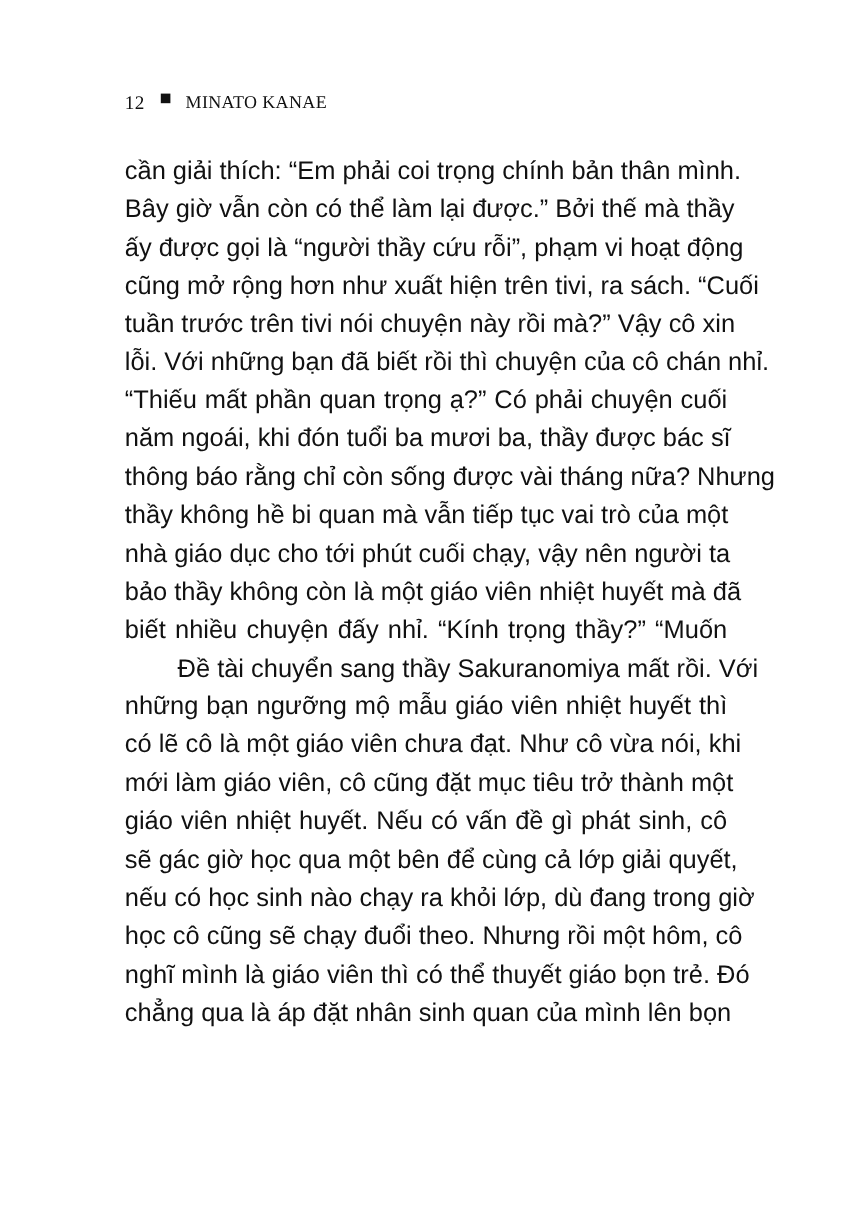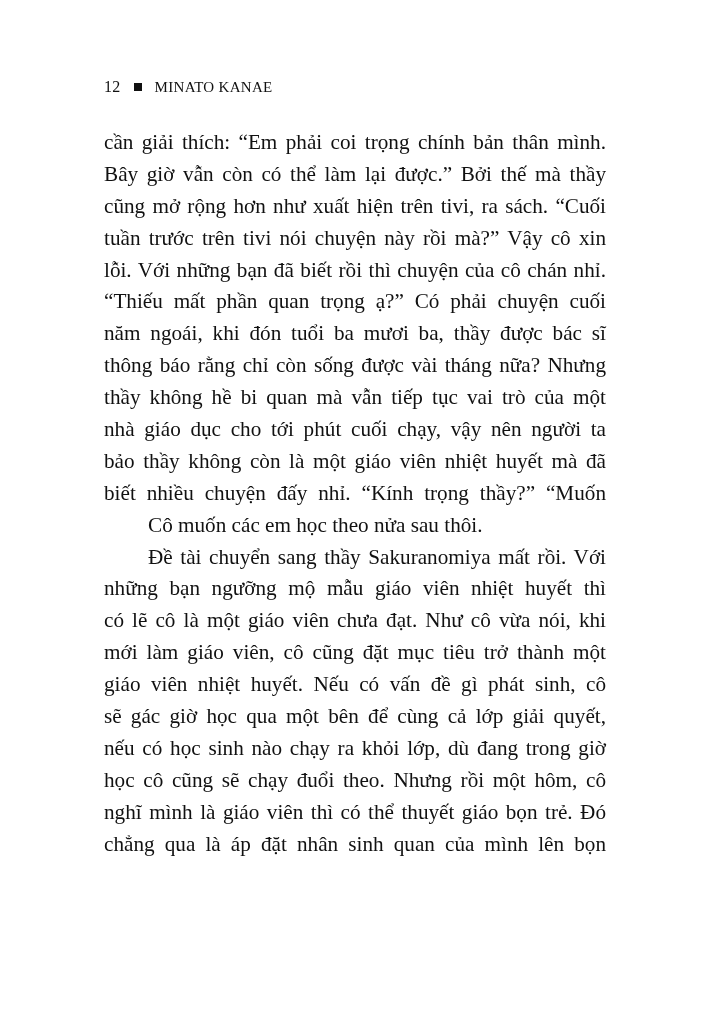--- a/index.html
+++ b/index.html
@@ -7,30 +7,30 @@
       width: 705px; height: 1024px; background: #ffffff;
       position: relative; overflow: hidden;
       font-family: "DejaVu Serif", "Liberation Serif", serif;
       color: #111;
     }
     .page { position: absolute; left: 0; top: 0; width: 705px; height: 1024px; }
     .running-head {
       position: absolute; left: 104px; top: 78px;
       font-family: "Liberation Serif", serif;
       font-size: 15px; letter-spacing: 0.3px; color: #111;
-      display: flex; align-items: center;
+      display: flex; align-items: flex-start;
     }
     .running-head .num { font-size: 16px; }
     .running-head .sq {
       display: inline-block; width: 8px; height: 8px; background: #111;
       margin: 0 13px 0 13px;
     }
     .body-text {
       position: absolute; left: 104px; top: 127px; width: 502px;
-      font-family: Liberation Serif, serif;
+      font-family: Liberation Sans, sans-serif;
       font-size: 21.2px;
     }
     .line {
       height: 31.9px; line-height: 31.9px;
       white-space: nowrap;
       text-align: justify; text-align-last: justify;
     }
     .line.last { text-align-last: left; }
     .line.indent { padding-left: 44px; }
   </style>
@@ -40,31 +40,31 @@
 <div class="page">
   <div class="running-head">
     <span class="num">12</span>
     <span class="sq"></span>
     <span>MINATO KANAE</span>
   </div>
 
   <div class="body-text">
     <div class="line">cần giải thích: “Em phải coi trọng chính bản thân mình.</div>
     <div class="line">Bây giờ vẫn còn có thể làm lại được.” Bởi thế mà thầy</div>
+    <div class="line">ấy được gọi là “người thầy cứu rỗi”, phạm vi hoạt động</div>
     <div class="line">cũng mở rộng hơn như xuất hiện trên tivi, ra sách. “Cuối</div>
     <div class="line">tuần trước trên tivi nói chuyện này rồi mà?” Vậy cô xin</div>
     <div class="line">lỗi. Với những bạn đã biết rồi thì chuyện của cô chán nhỉ.</div>
     <div class="line">“Thiếu mất phần quan trọng ạ?” Có phải chuyện cuối</div>
     <div class="line">năm ngoái, khi đón tuổi ba mươi ba, thầy được bác sĩ</div>
     <div class="line">thông báo rằng chỉ còn sống được vài tháng nữa? Nhưng</div>
     <div class="line">thầy không hề bi quan mà vẫn tiếp tục vai trò của một</div>
     <div class="line">nhà giáo dục cho tới phút cuối chạy, vậy nên người ta</div>
     <div class="line">bảo thầy không còn là một giáo viên nhiệt huyết mà đã</div>
     <div class="line">biết nhiều chuyện đấy nhỉ. “Kính trọng thầy?” “Muốn</div>
-    <div class="line last indent">Cô muốn các em học theo nửa sau thôi.</div>
     <div class="line indent">Đề tài chuyển sang thầy Sakuranomiya mất rồi. Với</div>
     <div class="line">những bạn ngưỡng mộ mẫu giáo viên nhiệt huyết thì</div>
     <div class="line">có lẽ cô là một giáo viên chưa đạt. Như cô vừa nói, khi</div>
     <div class="line">mới làm giáo viên, cô cũng đặt mục tiêu trở thành một</div>
     <div class="line">giáo viên nhiệt huyết. Nếu có vấn đề gì phát sinh, cô</div>
     <div class="line">sẽ gác giờ học qua một bên để cùng cả lớp giải quyết,</div>
     <div class="line">nếu có học sinh nào chạy ra khỏi lớp, dù đang trong giờ</div>
     <div class="line">học cô cũng sẽ chạy đuổi theo. Nhưng rồi một hôm, cô</div>
     <div class="line">nghĩ mình là giáo viên thì có thể thuyết giáo bọn trẻ. Đó</div>
     <div class="line">chẳng qua là áp đặt nhân sinh quan của mình lên bọn</div>

